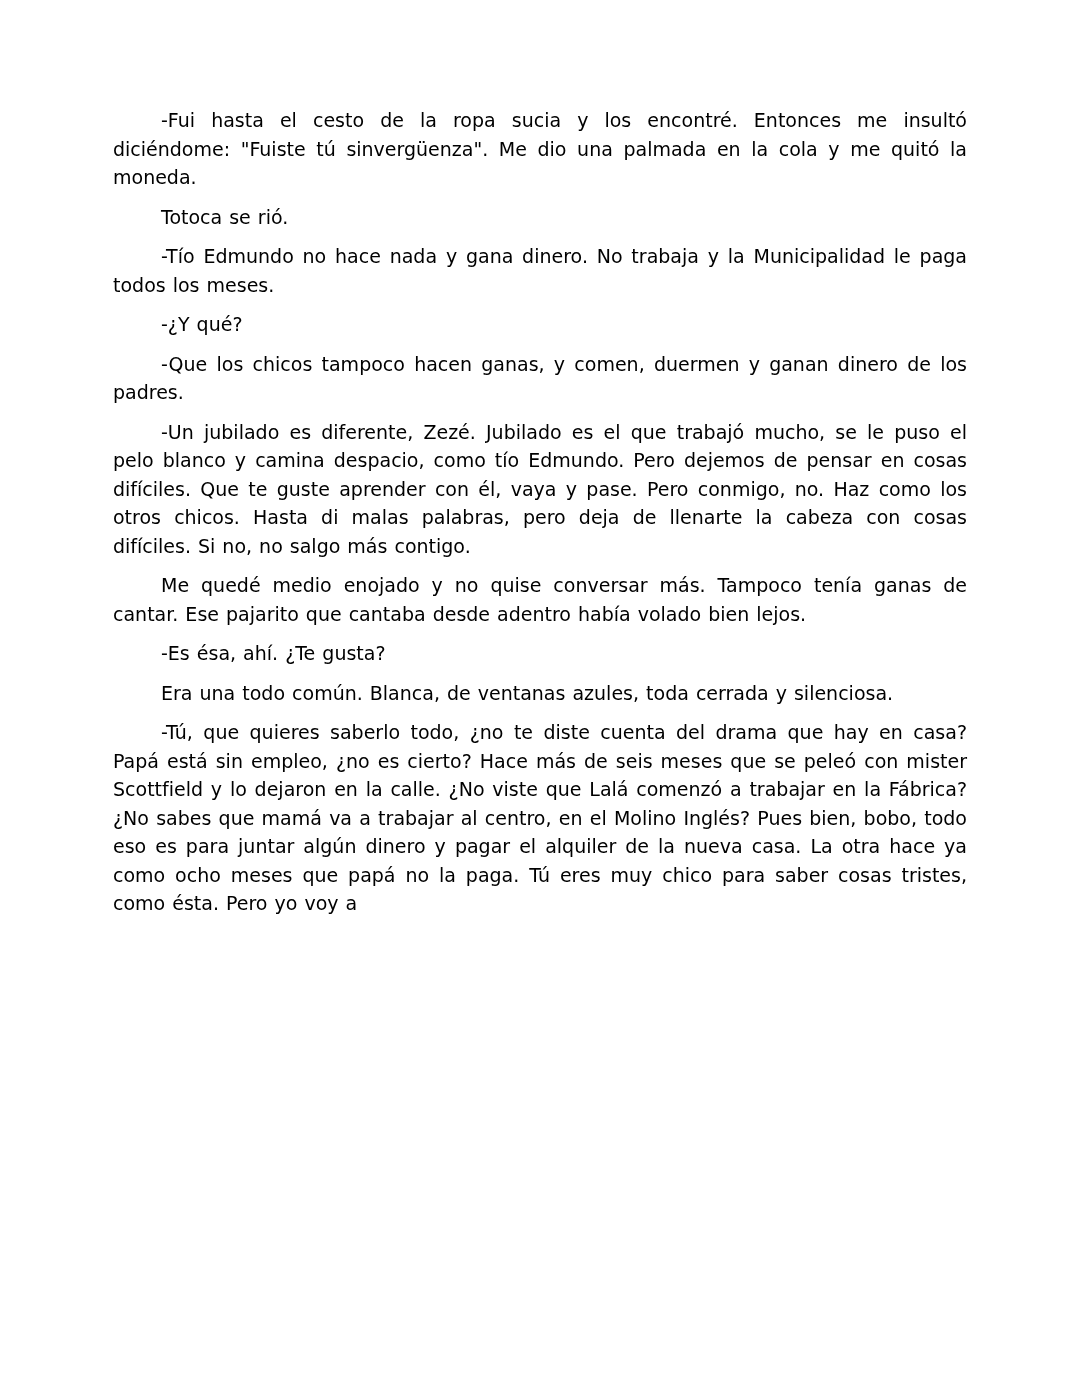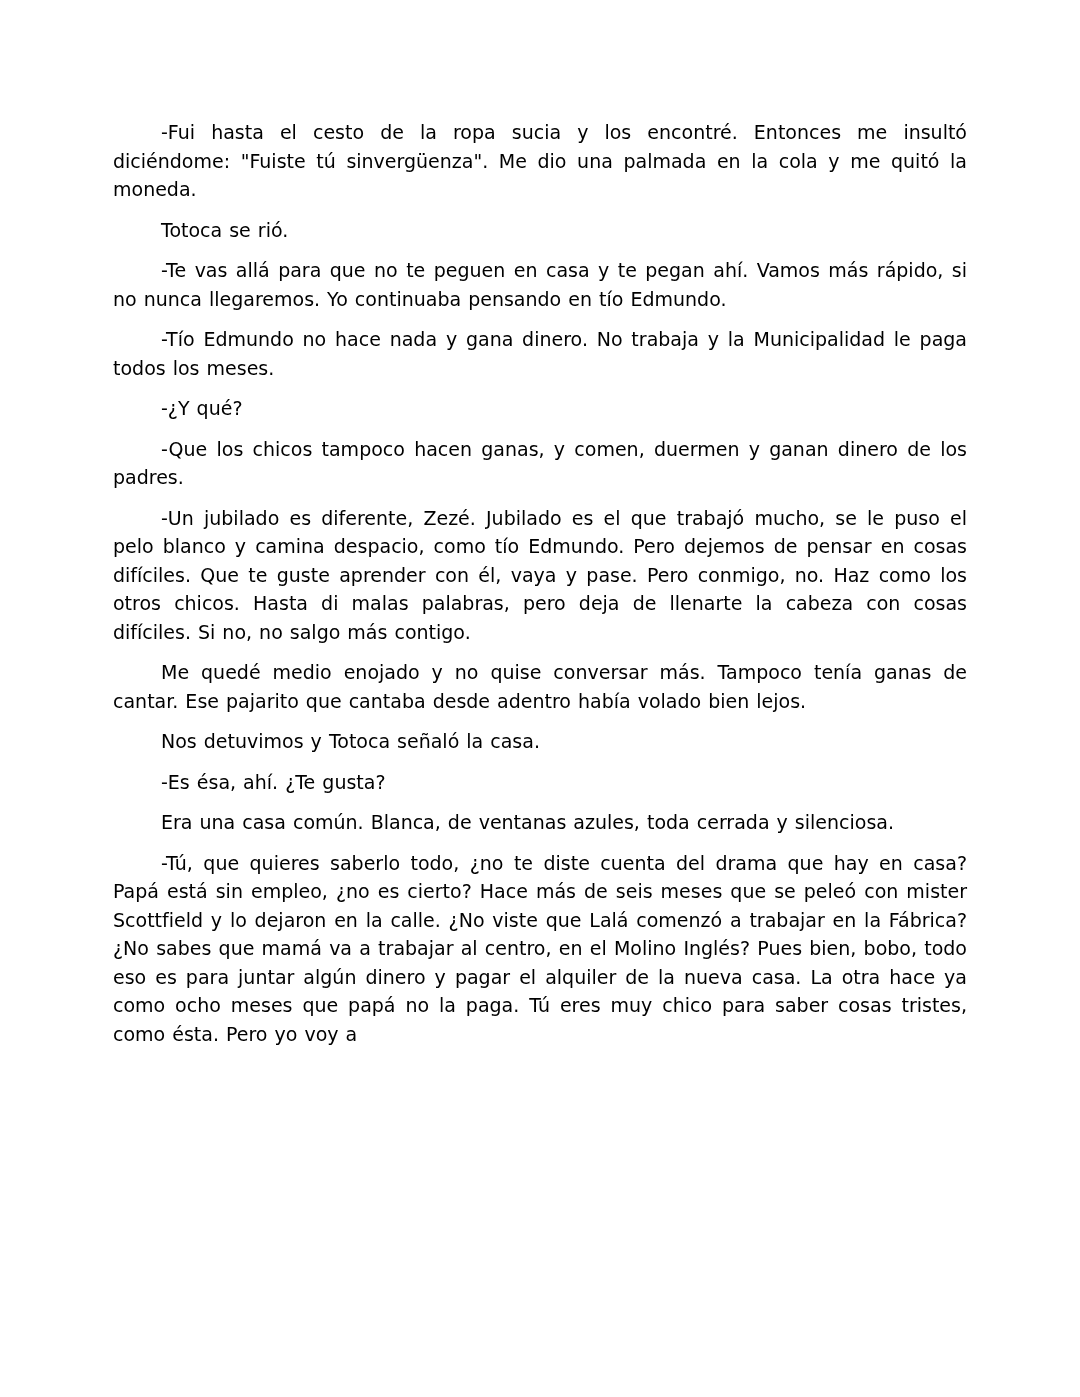--- a/index.html
+++ b/index.html
@@ -16,33 +16,31 @@
     box-sizing: border-box;
     padding: 106px 113px 80px 113px;
   }
   .para {
     font-family: "DejaVu Sans", "Liberation Sans", sans-serif;
     font-size: 19px;
     line-height: 28.5px;
     color: #000000;
     text-align: justify;
     text-indent: 48px;
-    margin: 12px 0 11px 0;
+    margin: 0 0 11px 0;
     word-spacing: 1px;
   }
 </style>
 </head>
 <body>
 
 <div class="page">
   <p class="para">-Fui hasta el cesto de la ropa sucia y los encontré. Entonces me insultó diciéndome: "Fuiste tú sinvergüenza". Me dio una palmada en la cola y me quitó la moneda.</p>
   <p class="para">Totoca se rió.</p>
-  <p class="para">-Te vas allá para que no te peguen en casa y te pegan ahí. Vamos más rápido, si no nunca llegaremos. Yo continuaba pensando en tío Edmundo.</p>
   <p class="para">-Tío Edmundo no hace nada y gana dinero. No trabaja y la Municipalidad le paga todos los meses.</p>
   <p class="para">-¿Y qué?</p>
   <p class="para">-Que los chicos tampoco hacen ganas, y comen, duermen y ganan dinero de los padres.</p>
   <p class="para">-Un jubilado es diferente, Zezé. Jubilado es el que trabajó mucho, se le puso el pelo blanco y camina despacio, como tío Edmundo. Pero dejemos de pensar en cosas difíciles. Que te guste aprender con él, vaya y pase. Pero conmigo, no. Haz como los otros chicos. Hasta di malas palabras, pero deja de llenarte la cabeza con cosas difíciles. Si no, no salgo más contigo.</p>
   <p class="para">Me quedé medio enojado y no quise conversar más. Tampoco tenía ganas de cantar. Ese pajarito que cantaba desde adentro había volado bien lejos.</p>
-  <p class="para">Nos detuvimos y Totoca señaló la casa.</p>
   <p class="para">-Es ésa, ahí. ¿Te gusta?</p>
-  <p class="para">Era una casa común. Blanca, de ventanas azules, toda cerrada y silenciosa.</p>
+  <p class="para">Era una todo común. Blanca, de ventanas azules, toda cerrada y silenciosa.</p>
   <p class="para">-Tú, que quieres saberlo todo, ¿no te diste cuenta del drama que hay en casa? Papá está sin empleo, ¿no es cierto? Hace más de seis meses que se peleó con mister Scottfield y lo dejaron en la calle. ¿No viste que Lalá comenzó a trabajar en la Fábrica? ¿No sabes que mamá va a trabajar al centro, en el Molino Inglés? Pues bien, bobo, todo eso es para juntar algún dinero y pagar el alquiler de la nueva casa. La otra hace ya como ocho meses que papá no la paga. Tú eres muy chico para saber cosas tristes, como ésta. Pero yo voy a</p>
 </div>
 
 </body></html>

